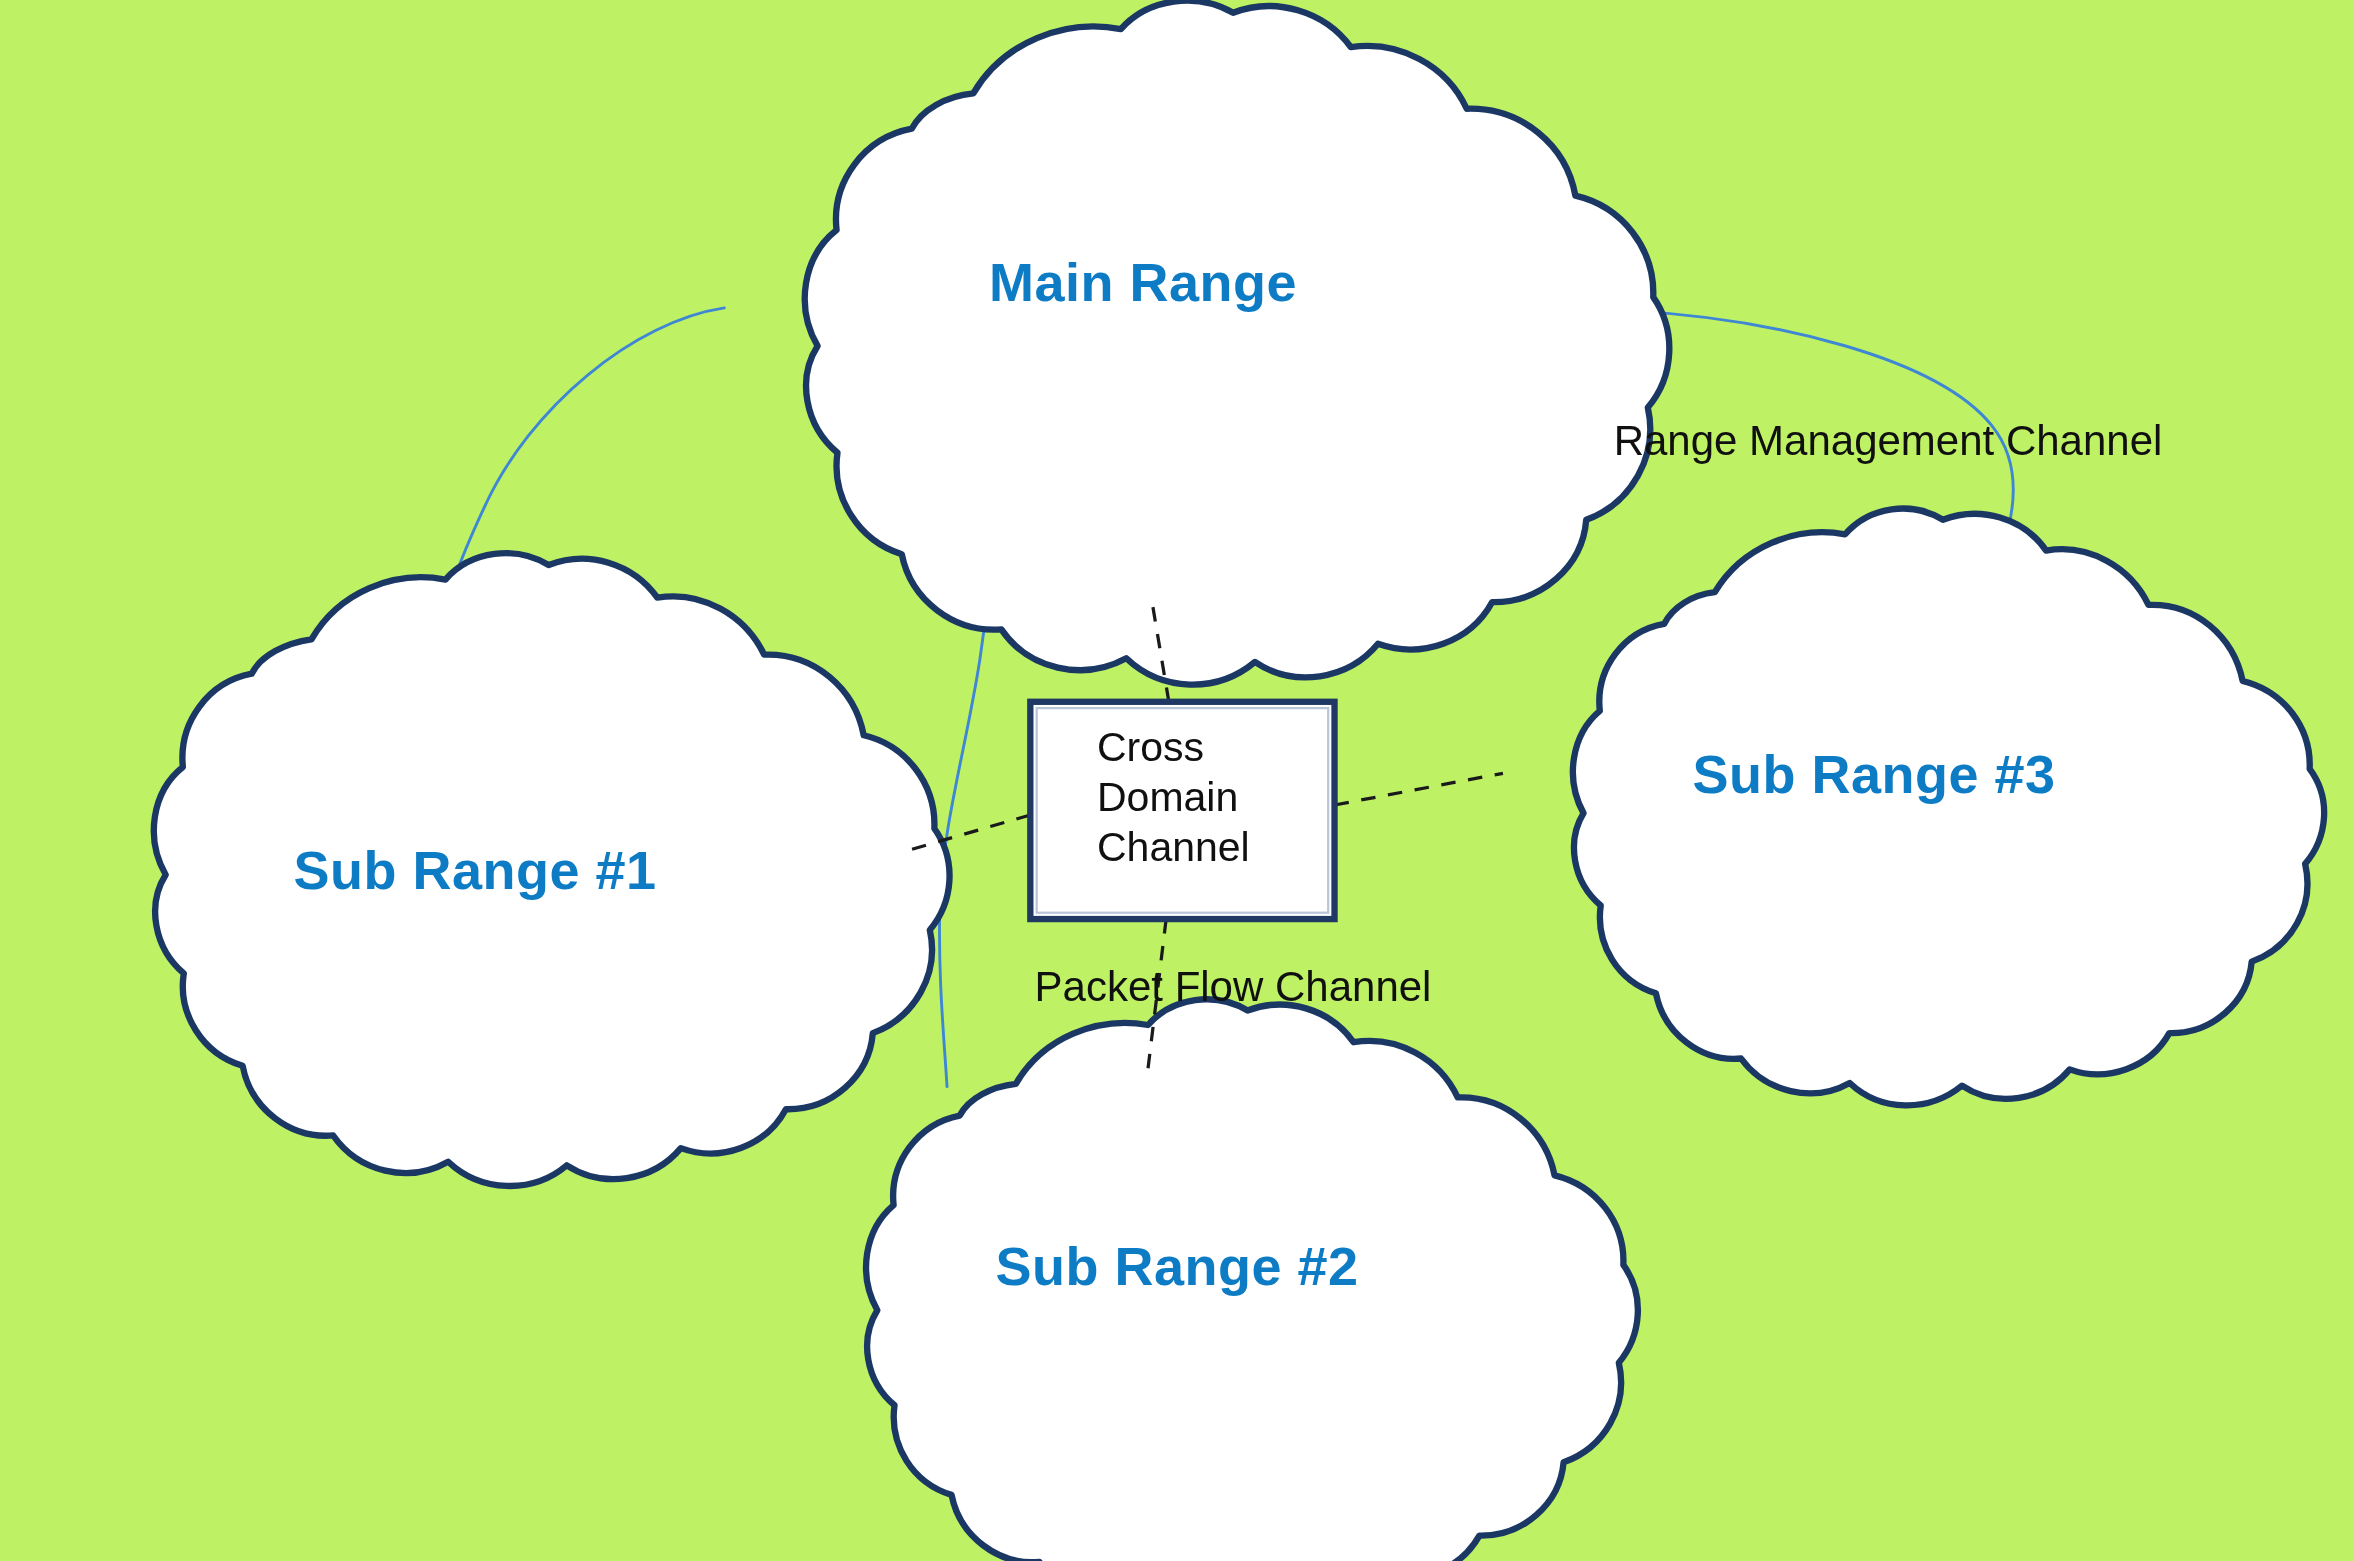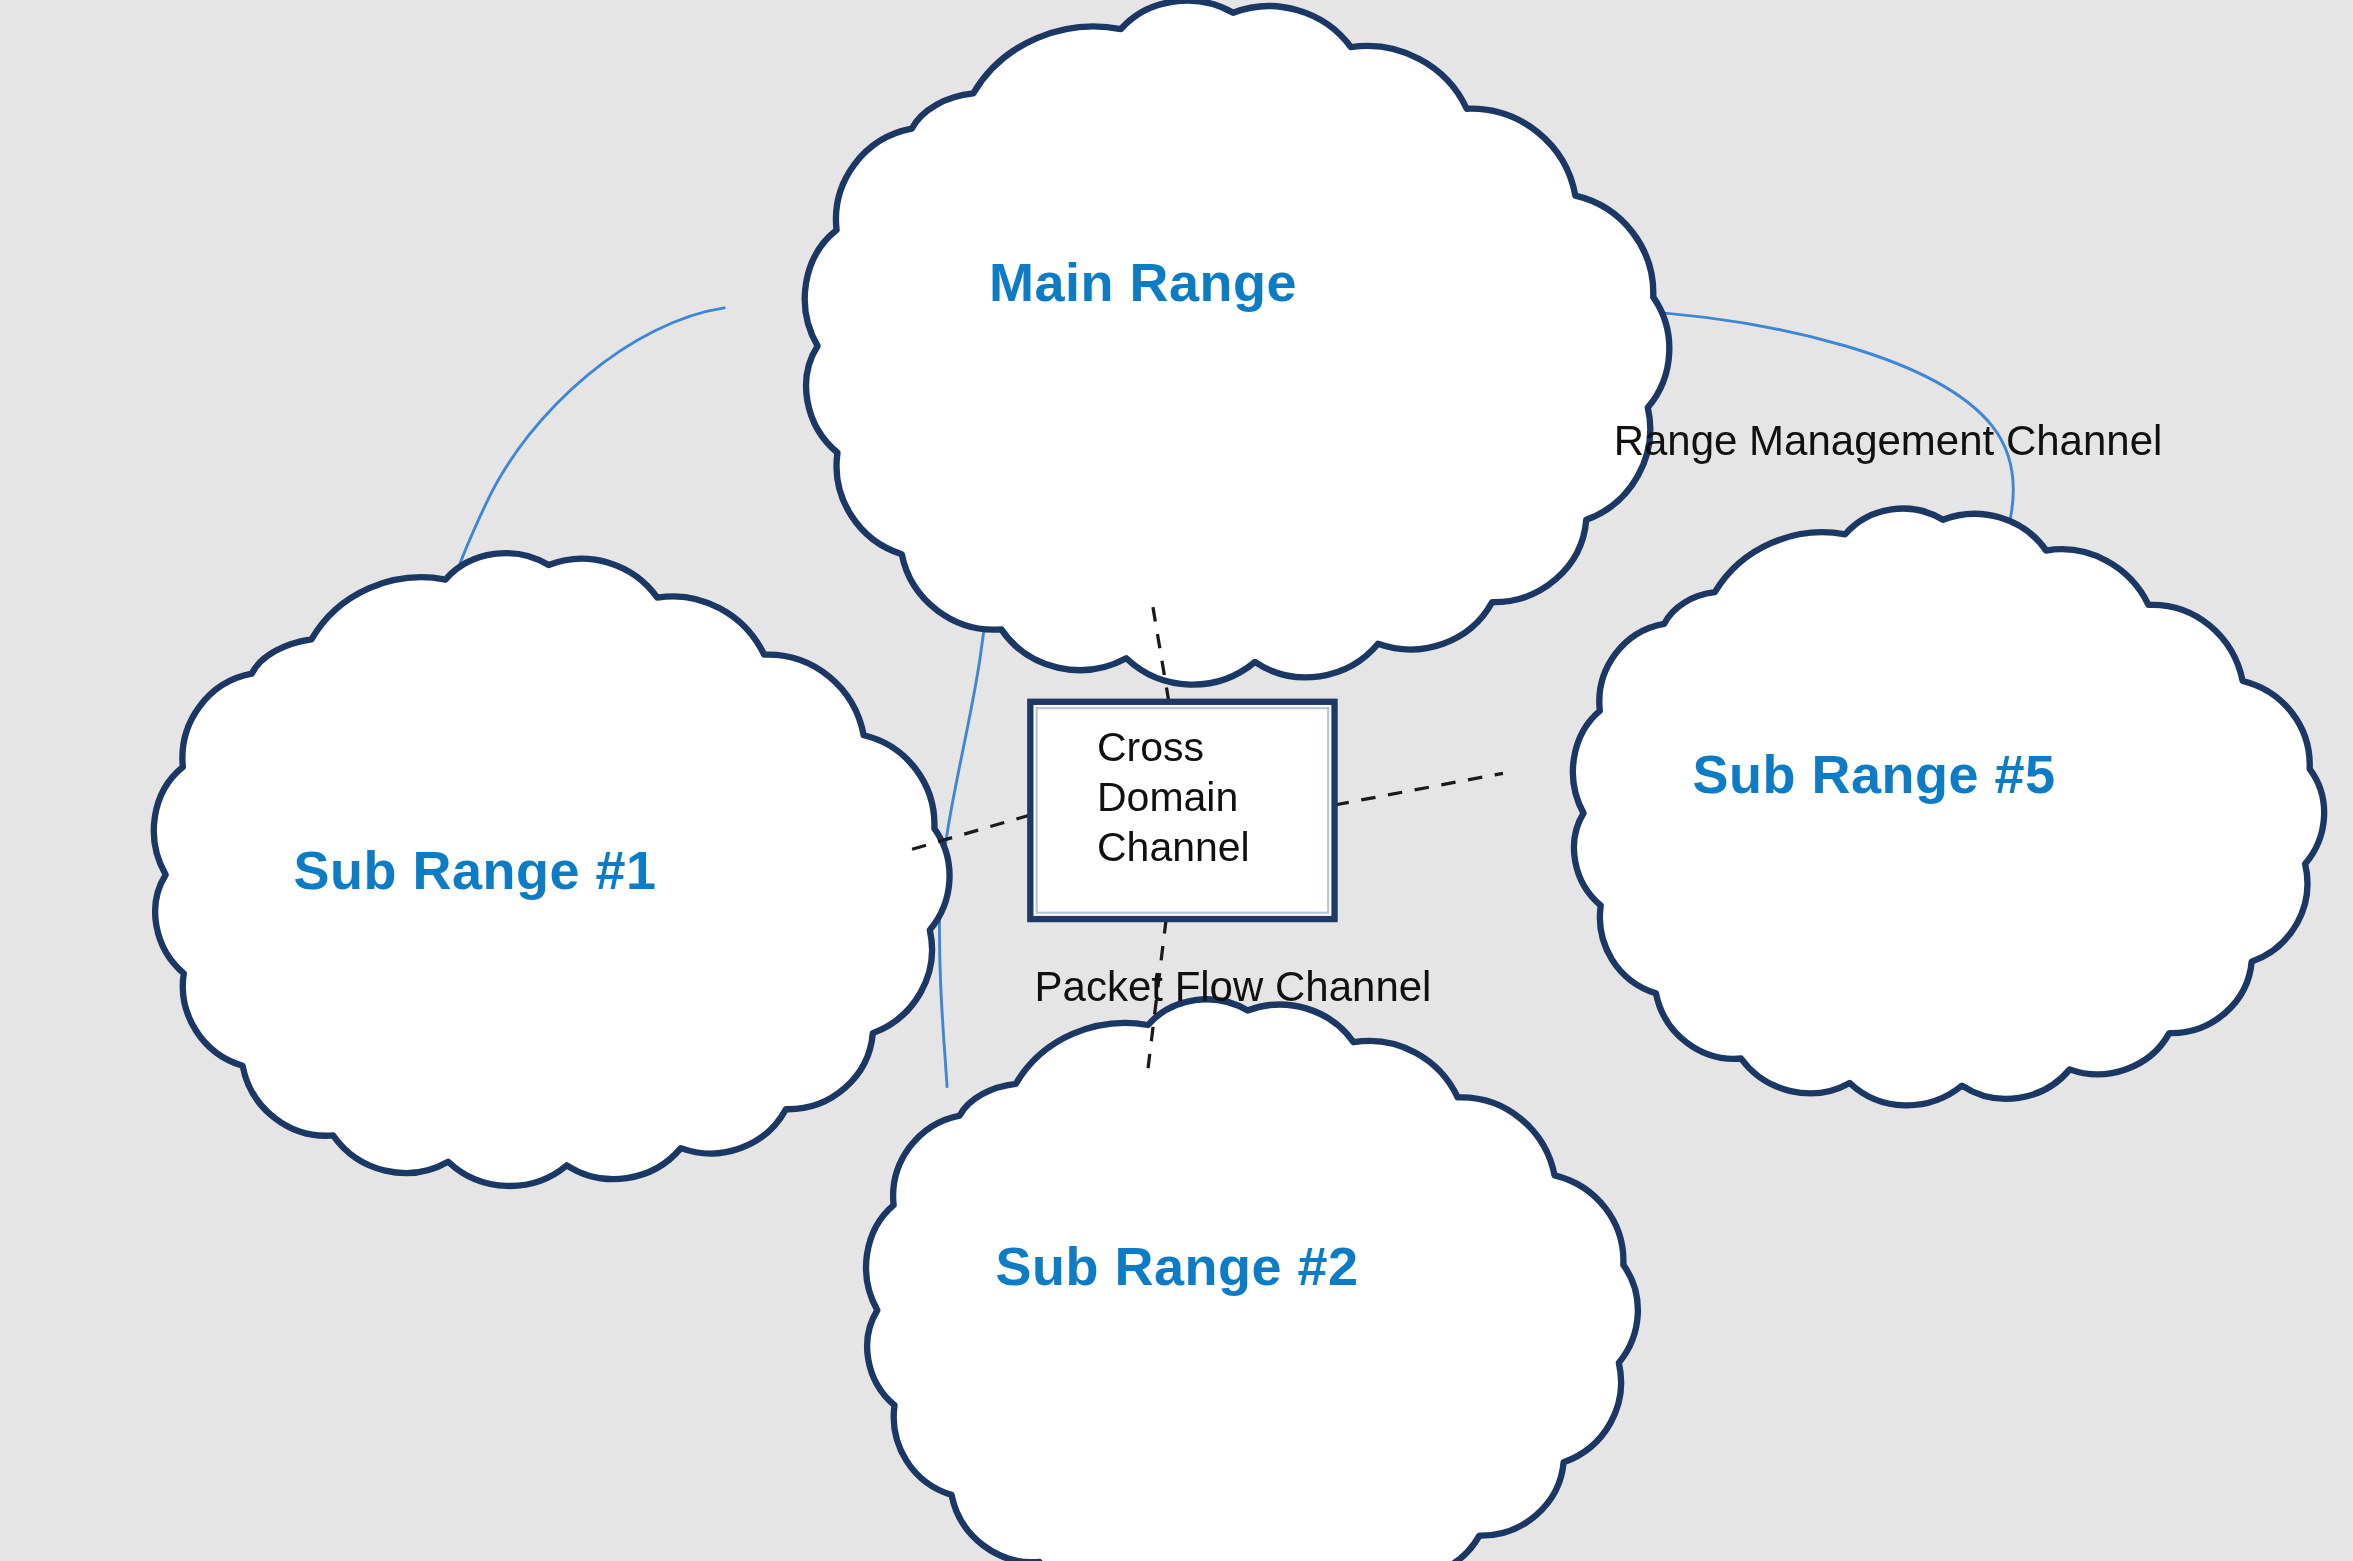--- a/index.html
+++ b/index.html
@@ -10,21 +10,21 @@
   body {
     width: 2354px;
     height: 1562px;
     overflow: hidden;
     font-family: "Liberation Sans", sans-serif;
   }
   #diagram-root {
     position: relative;
     width: 2354px;
     height: 1562px;
-    background: #e5e5e5;
+    background: #bef264;
   }
   #diagram-svg {
     position: absolute;
     left: 0;
     top: 0;
     width: 2354px;
     height: 1562px;
     display: block;
   }
   .cloud-path {
@@ -207,21 +207,21 @@
     </g>
 
   </svg>
 
   <div class="cloud-label" style="left:1143px; top:282px;">Main Range</div>
 
   <div class="cloud-label" style="left:475px; top:826px;margin-top:44px;">Sub Range #1</div>
 
   <div class="cloud-label" style="left:1177px; top:1266px;">Sub Range #2</div>
 
-  <div class="cloud-label" style="left:1874px; top:774px;">Sub Range #5</div>
+  <div class="cloud-label" style="left:1874px; top:774px;">Sub Range #3</div>
 
   <div class="channel-label" style="left:1233px; top:987px;">Packet Flow Channel</div>
 
   <div class="channel-label" style="left:1888px; top:441px;">Range Management Channel</div>
 
   <div class="cds-text" style="left:1065px; top:722px;margin-left:32px;">
     <span class="cds-line">Cross</span>
     <span class="cds-line">Domain</span>
     <span class="cds-line">Channel</span>
   </div>

